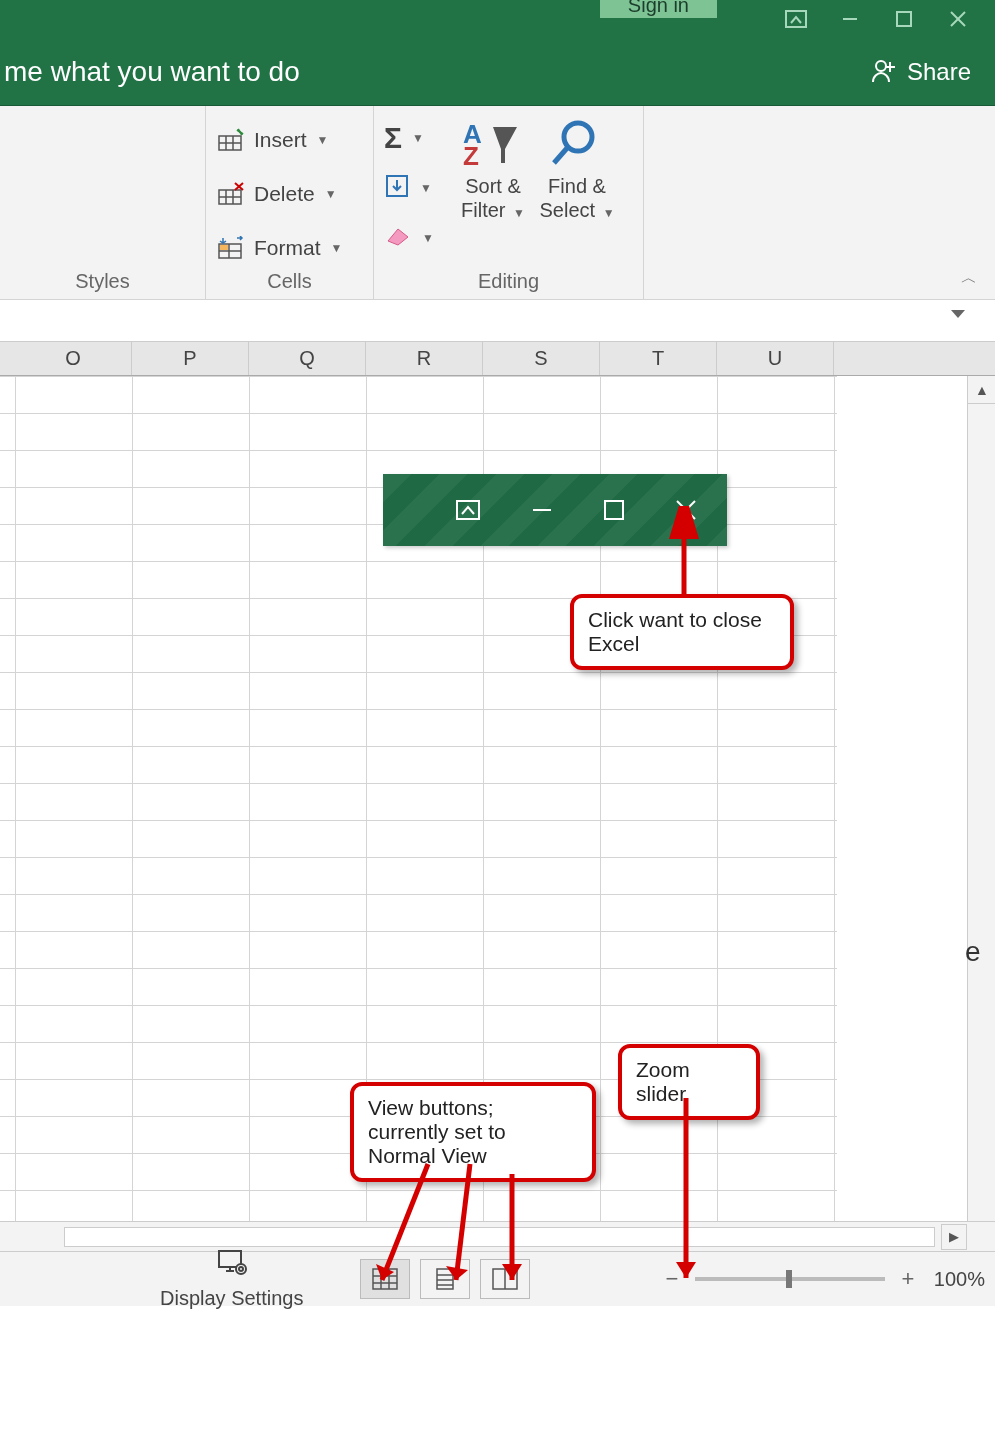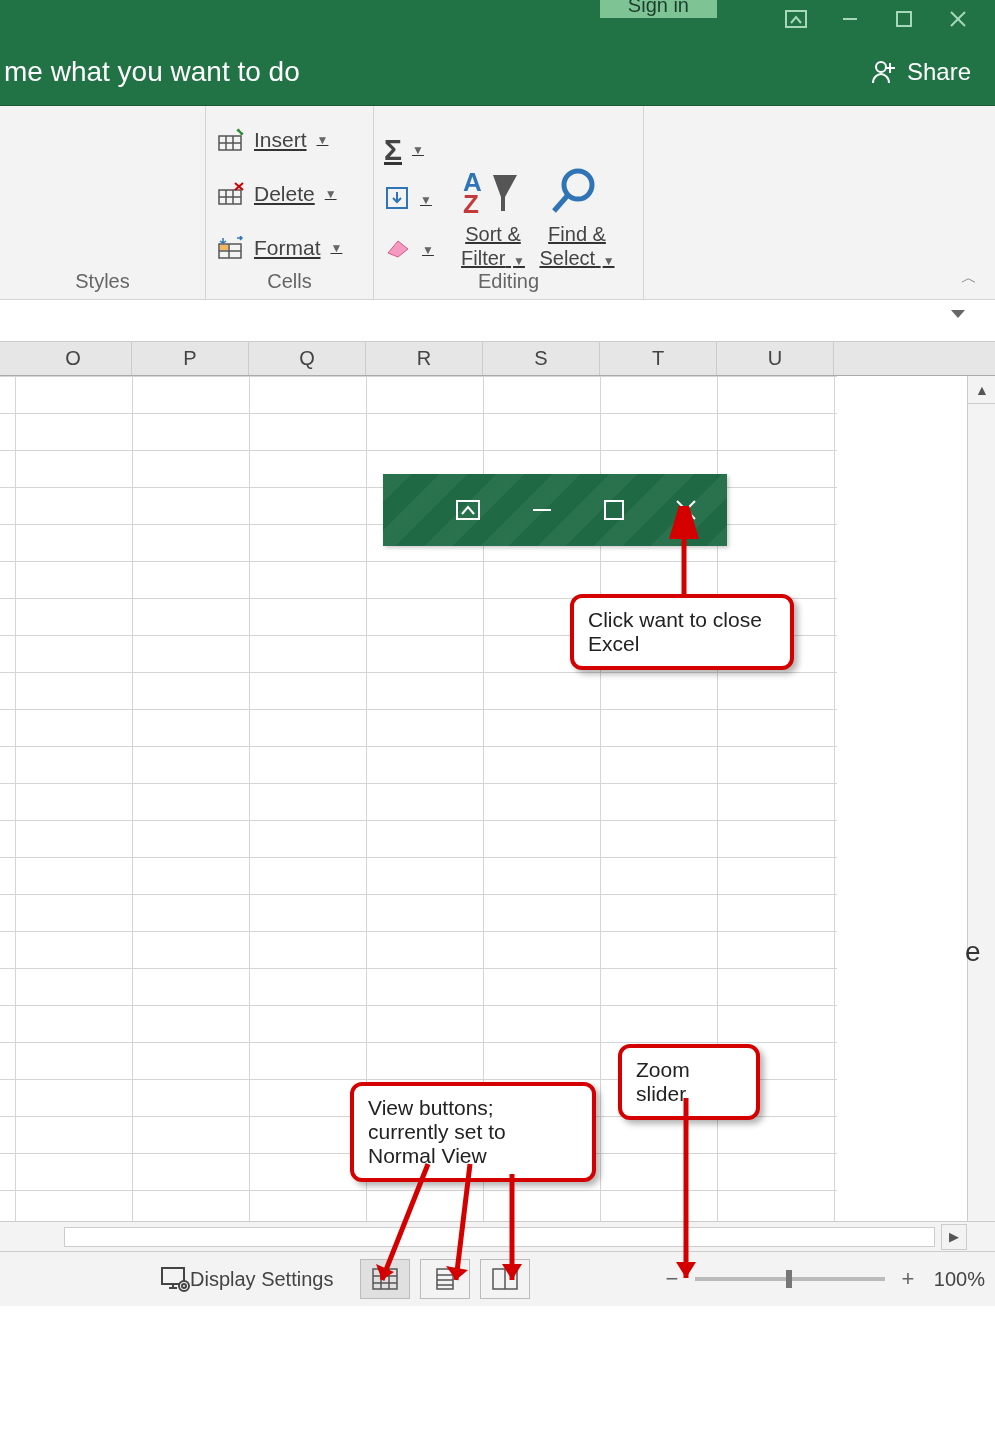--- a/index.html
+++ b/index.html
@@ -54,21 +54,20 @@
   }
   .tellme-text {
     color: #fff;
     font-size: 28px;
     padding-left: 4px;
   }
   .share-area {
     position: absolute;
     right: 24px;
     display: flex;
-    align-items: center;
     color: #fff;
     font-size: 24px;
     gap: 10px;
   }
   
   .ribbon {
     background: #f3f3f3;
     height: 194px;
     display: flex;
     border-bottom: 1px solid #d4d4d4;
@@ -77,24 +76,23 @@
   .ribbon-group {
     border-right: 1px solid #d4d4d4;
     display: flex;
     flex-direction: column;
     justify-content: space-between;
     height: 100%;
   }
   .group-body {
     flex: 1;
     display: flex;
-    align-items: flex-end;
+    align-items: flex-start;
     padding: 6px 10px 0 10px;
     gap: 8px;
-    text-decoration: underline;
   }
   .group-label {
     text-align: center;
     color: #666;
     font-size: 20px;
     padding-bottom: 6px;
   }
   .big-btn {
     display: flex;
     flex-direction: column;
@@ -222,21 +220,21 @@
     height: 54px;
     background: #f3f3f3;
     display: flex;
     align-items: center;
     padding: 0 10px;
     font-size: 20px;
     color: #444;
     position: relative;
   }
   .display-settings {
-    display: flex; align-items: center; gap: 0; margin-left: 150px;
+    display: flex; align-items: center; gap: 12px; margin-left: 150px; flex-direction: column;
   }
   .view-btns {
     position: absolute;
     left: 360px;
     display: flex;
     gap: 10px;
   }
   .view-btn {
     width: 50px; height: 40px; border:1px solid #bbb; display:flex; align-items:center; justify-content:center; background:#f3f3f3;
   }

